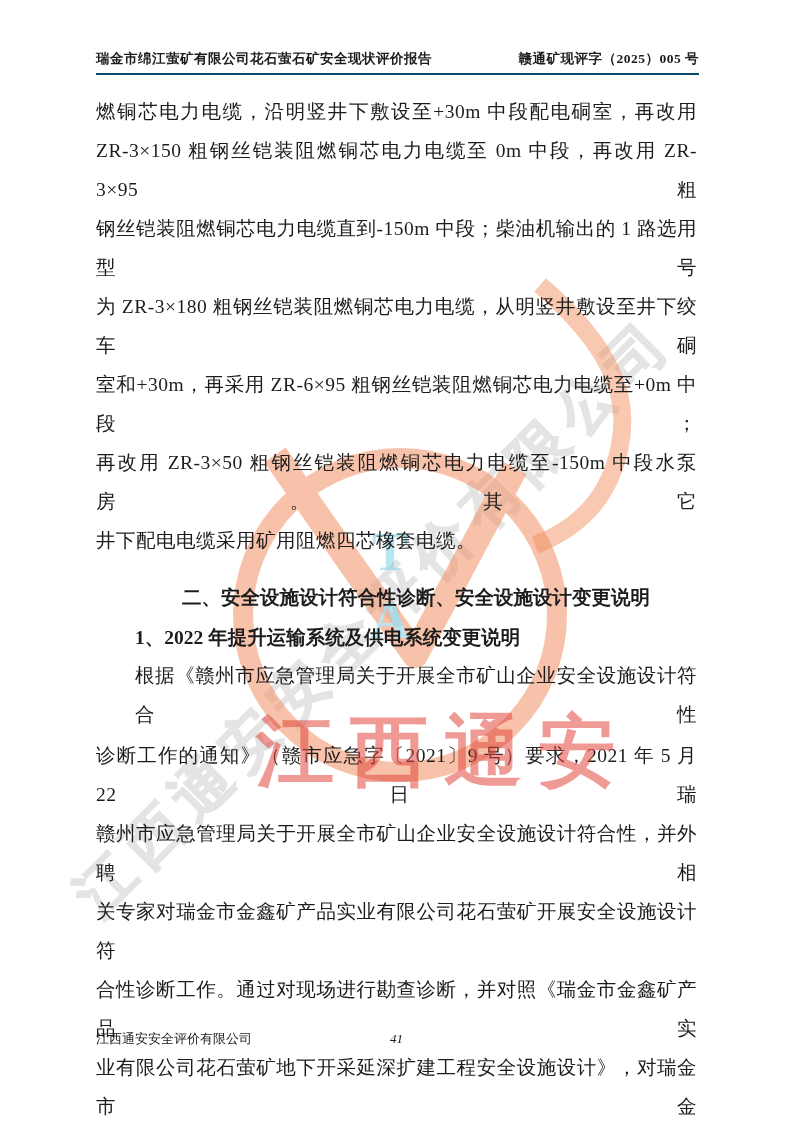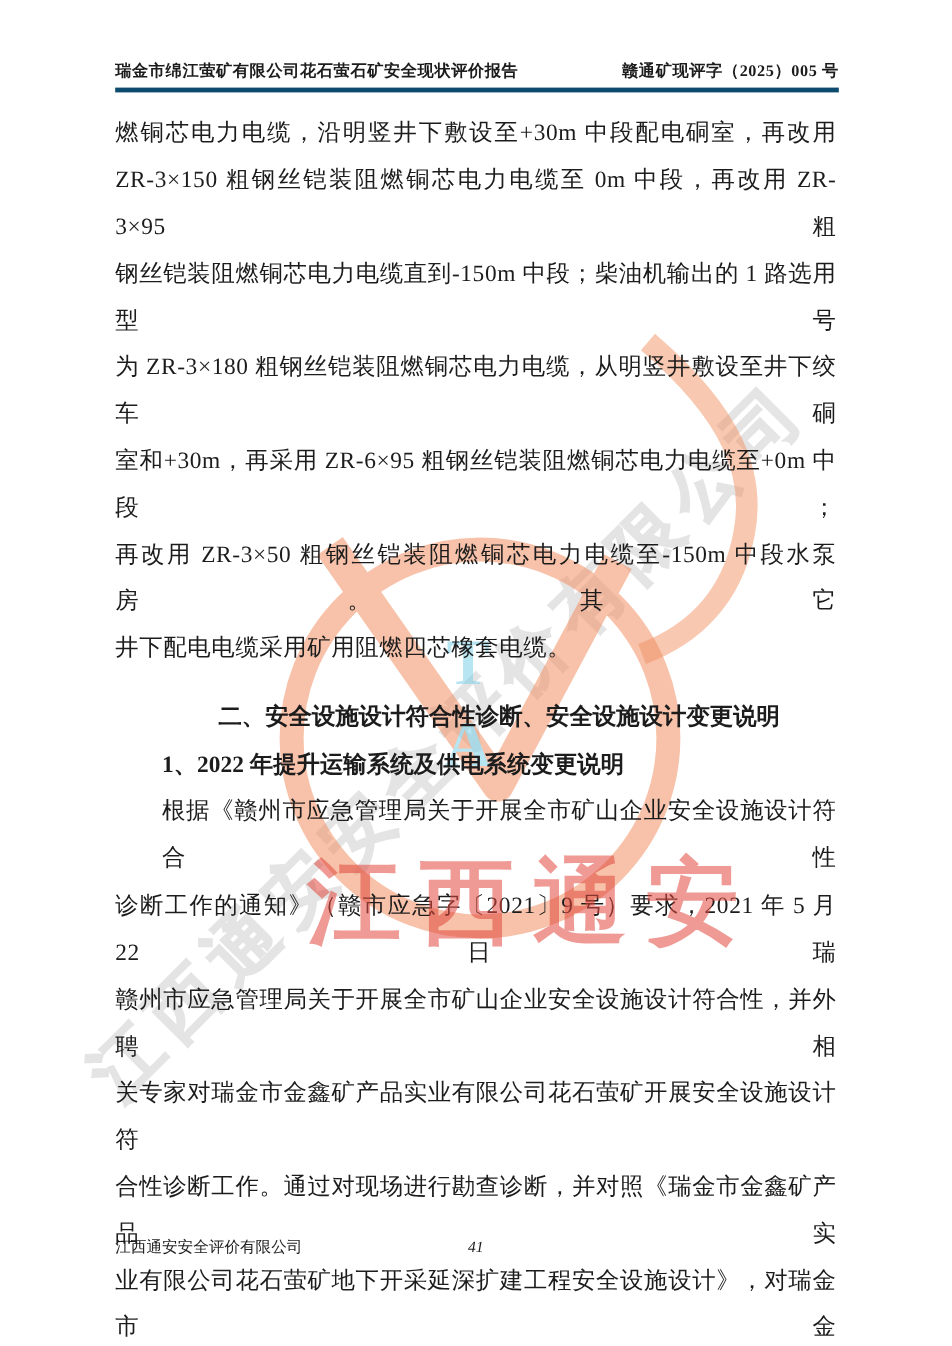--- a/index.html
+++ b/index.html
@@ -9,21 +9,21 @@
     background:#ffffff;
     overflow:hidden;
     font-family:"Liberation Serif","DejaVu Serif",serif;
     color:#1c1c1c;
   }
 
   
   #hdr {
     position:absolute; top:50px; left:96px; right:94px;
     display:flex; justify-content:space-between; align-items:flex-end;
-    border-bottom:4px solid #0c4a6e;
+    border-bottom:2px solid #0c4a6e;
     padding-bottom:5px;
     font-size:13.5px; font-weight:600; letter-spacing:.5px;
     z-index:3;
   }
 
   
   #bodytext {
     position:absolute; top:92px; left:96px; right:96px;
     z-index:2;
   }

